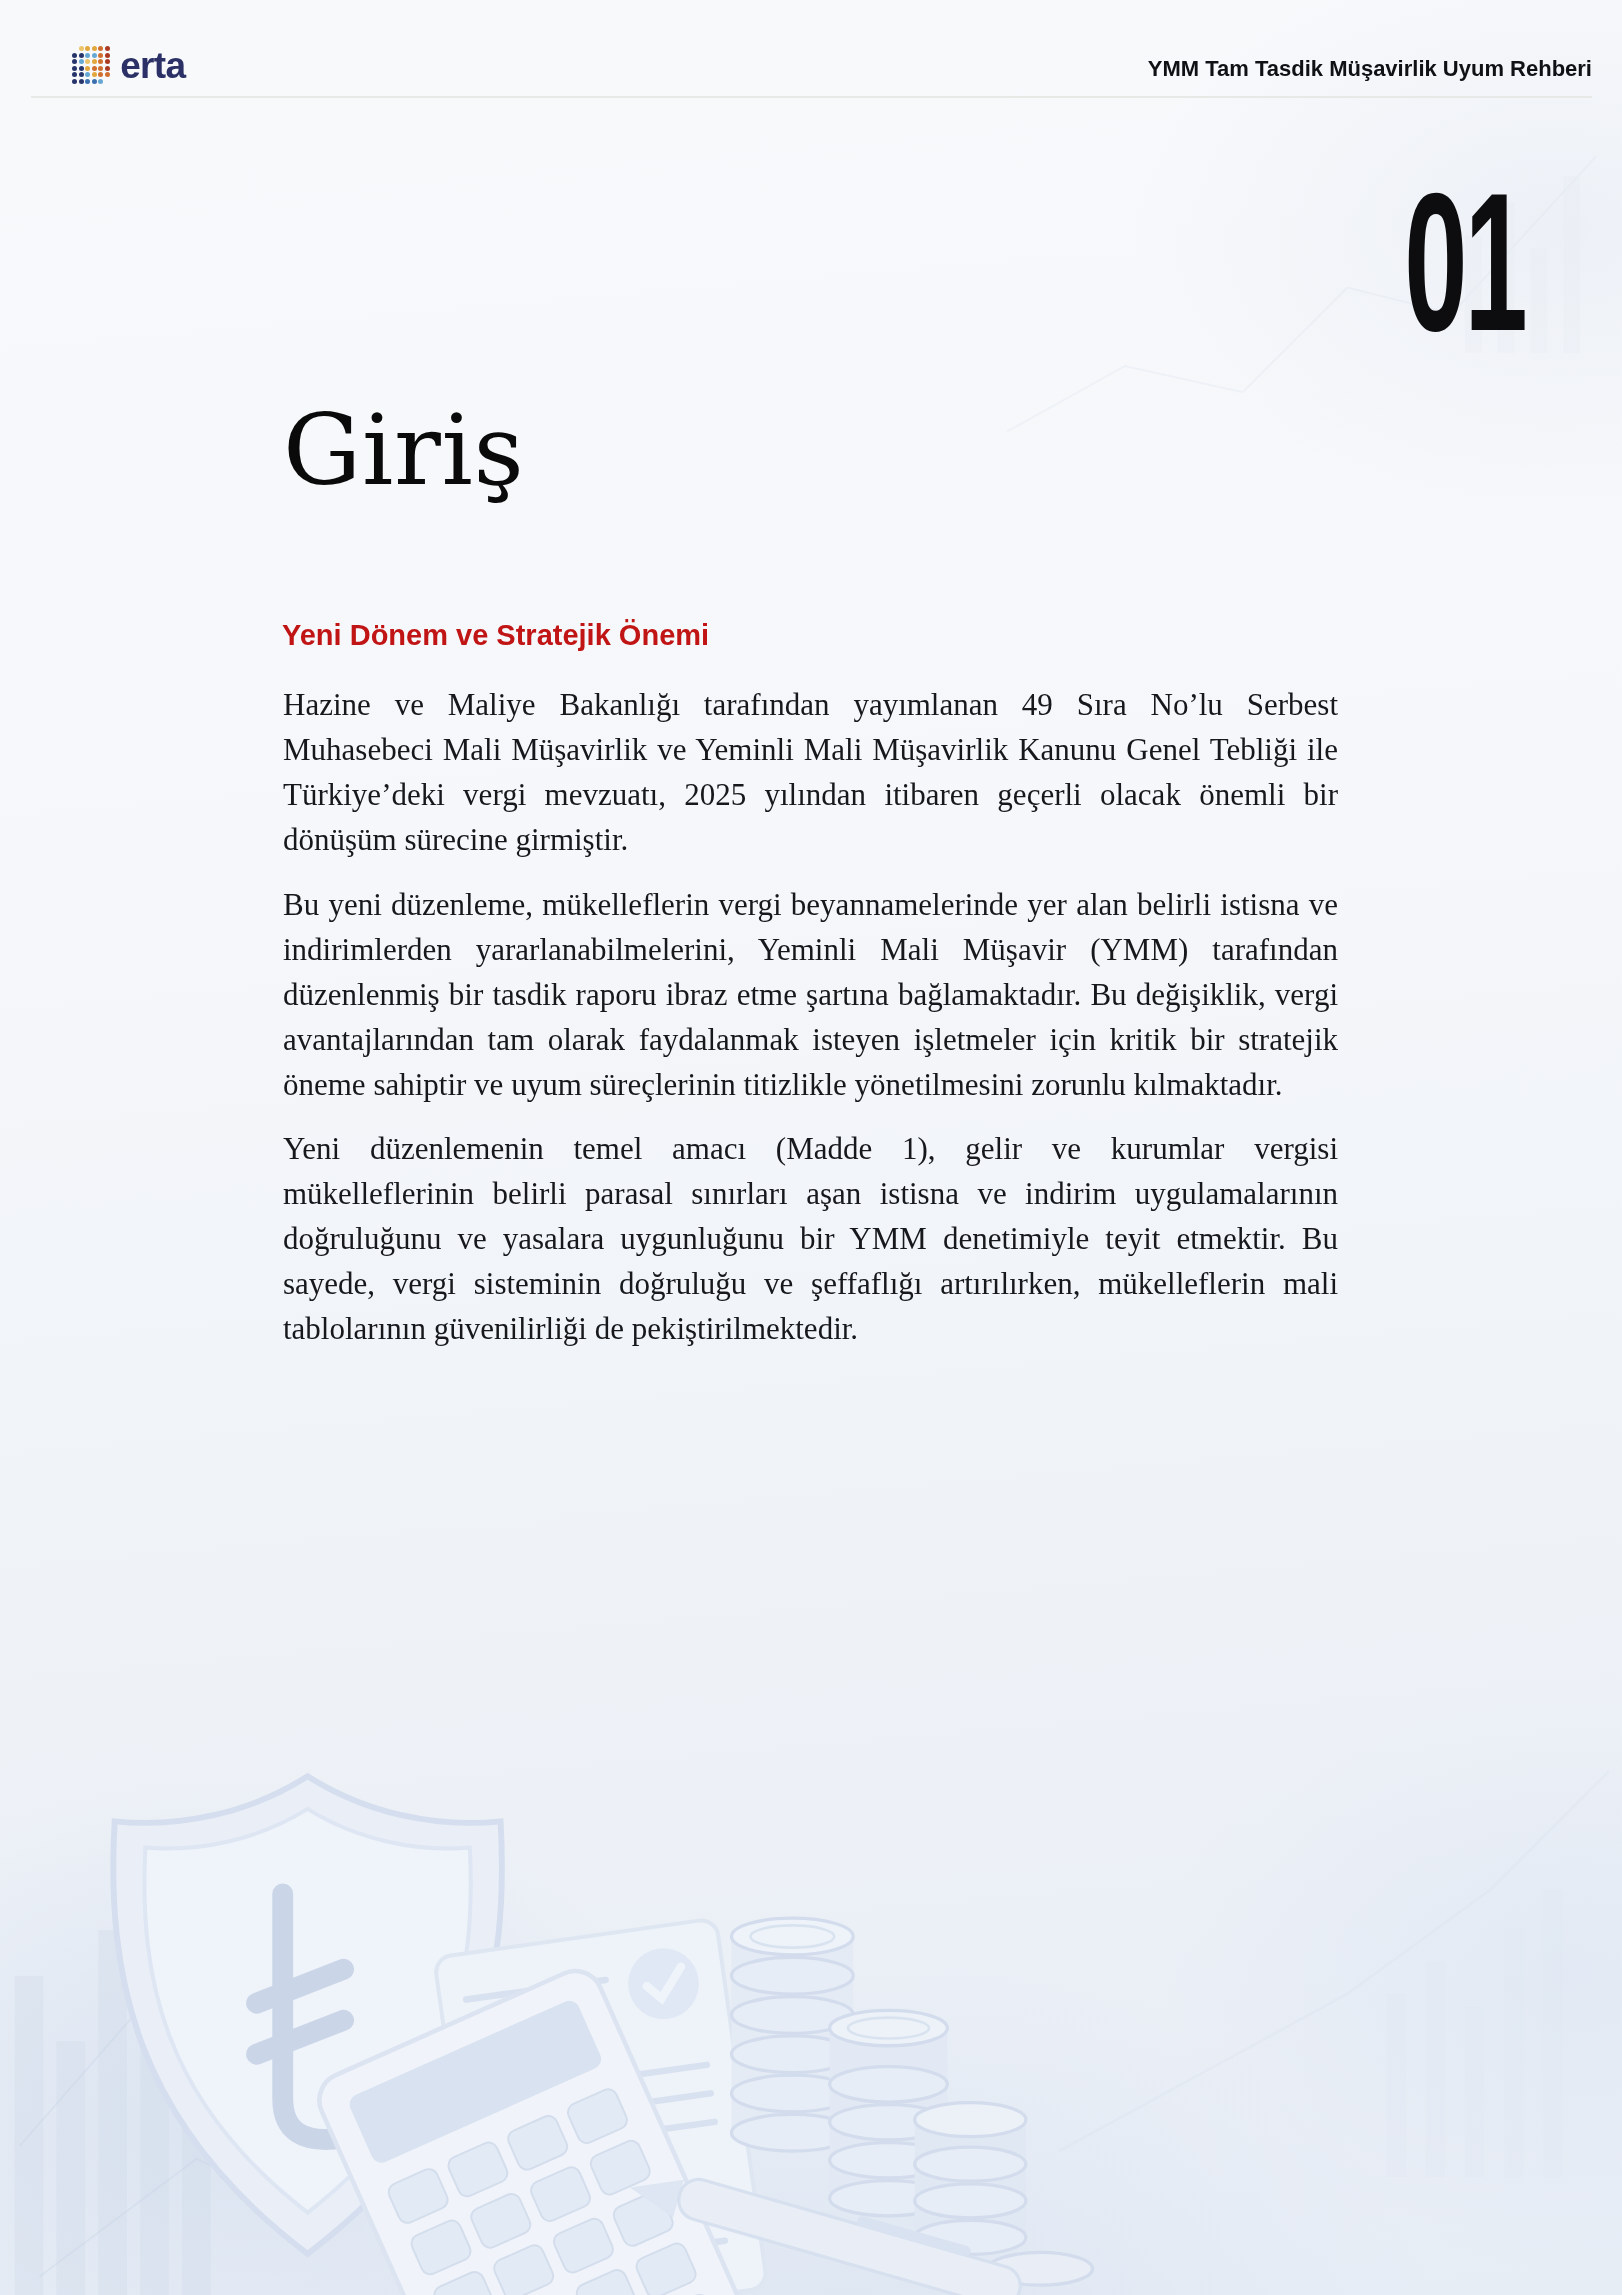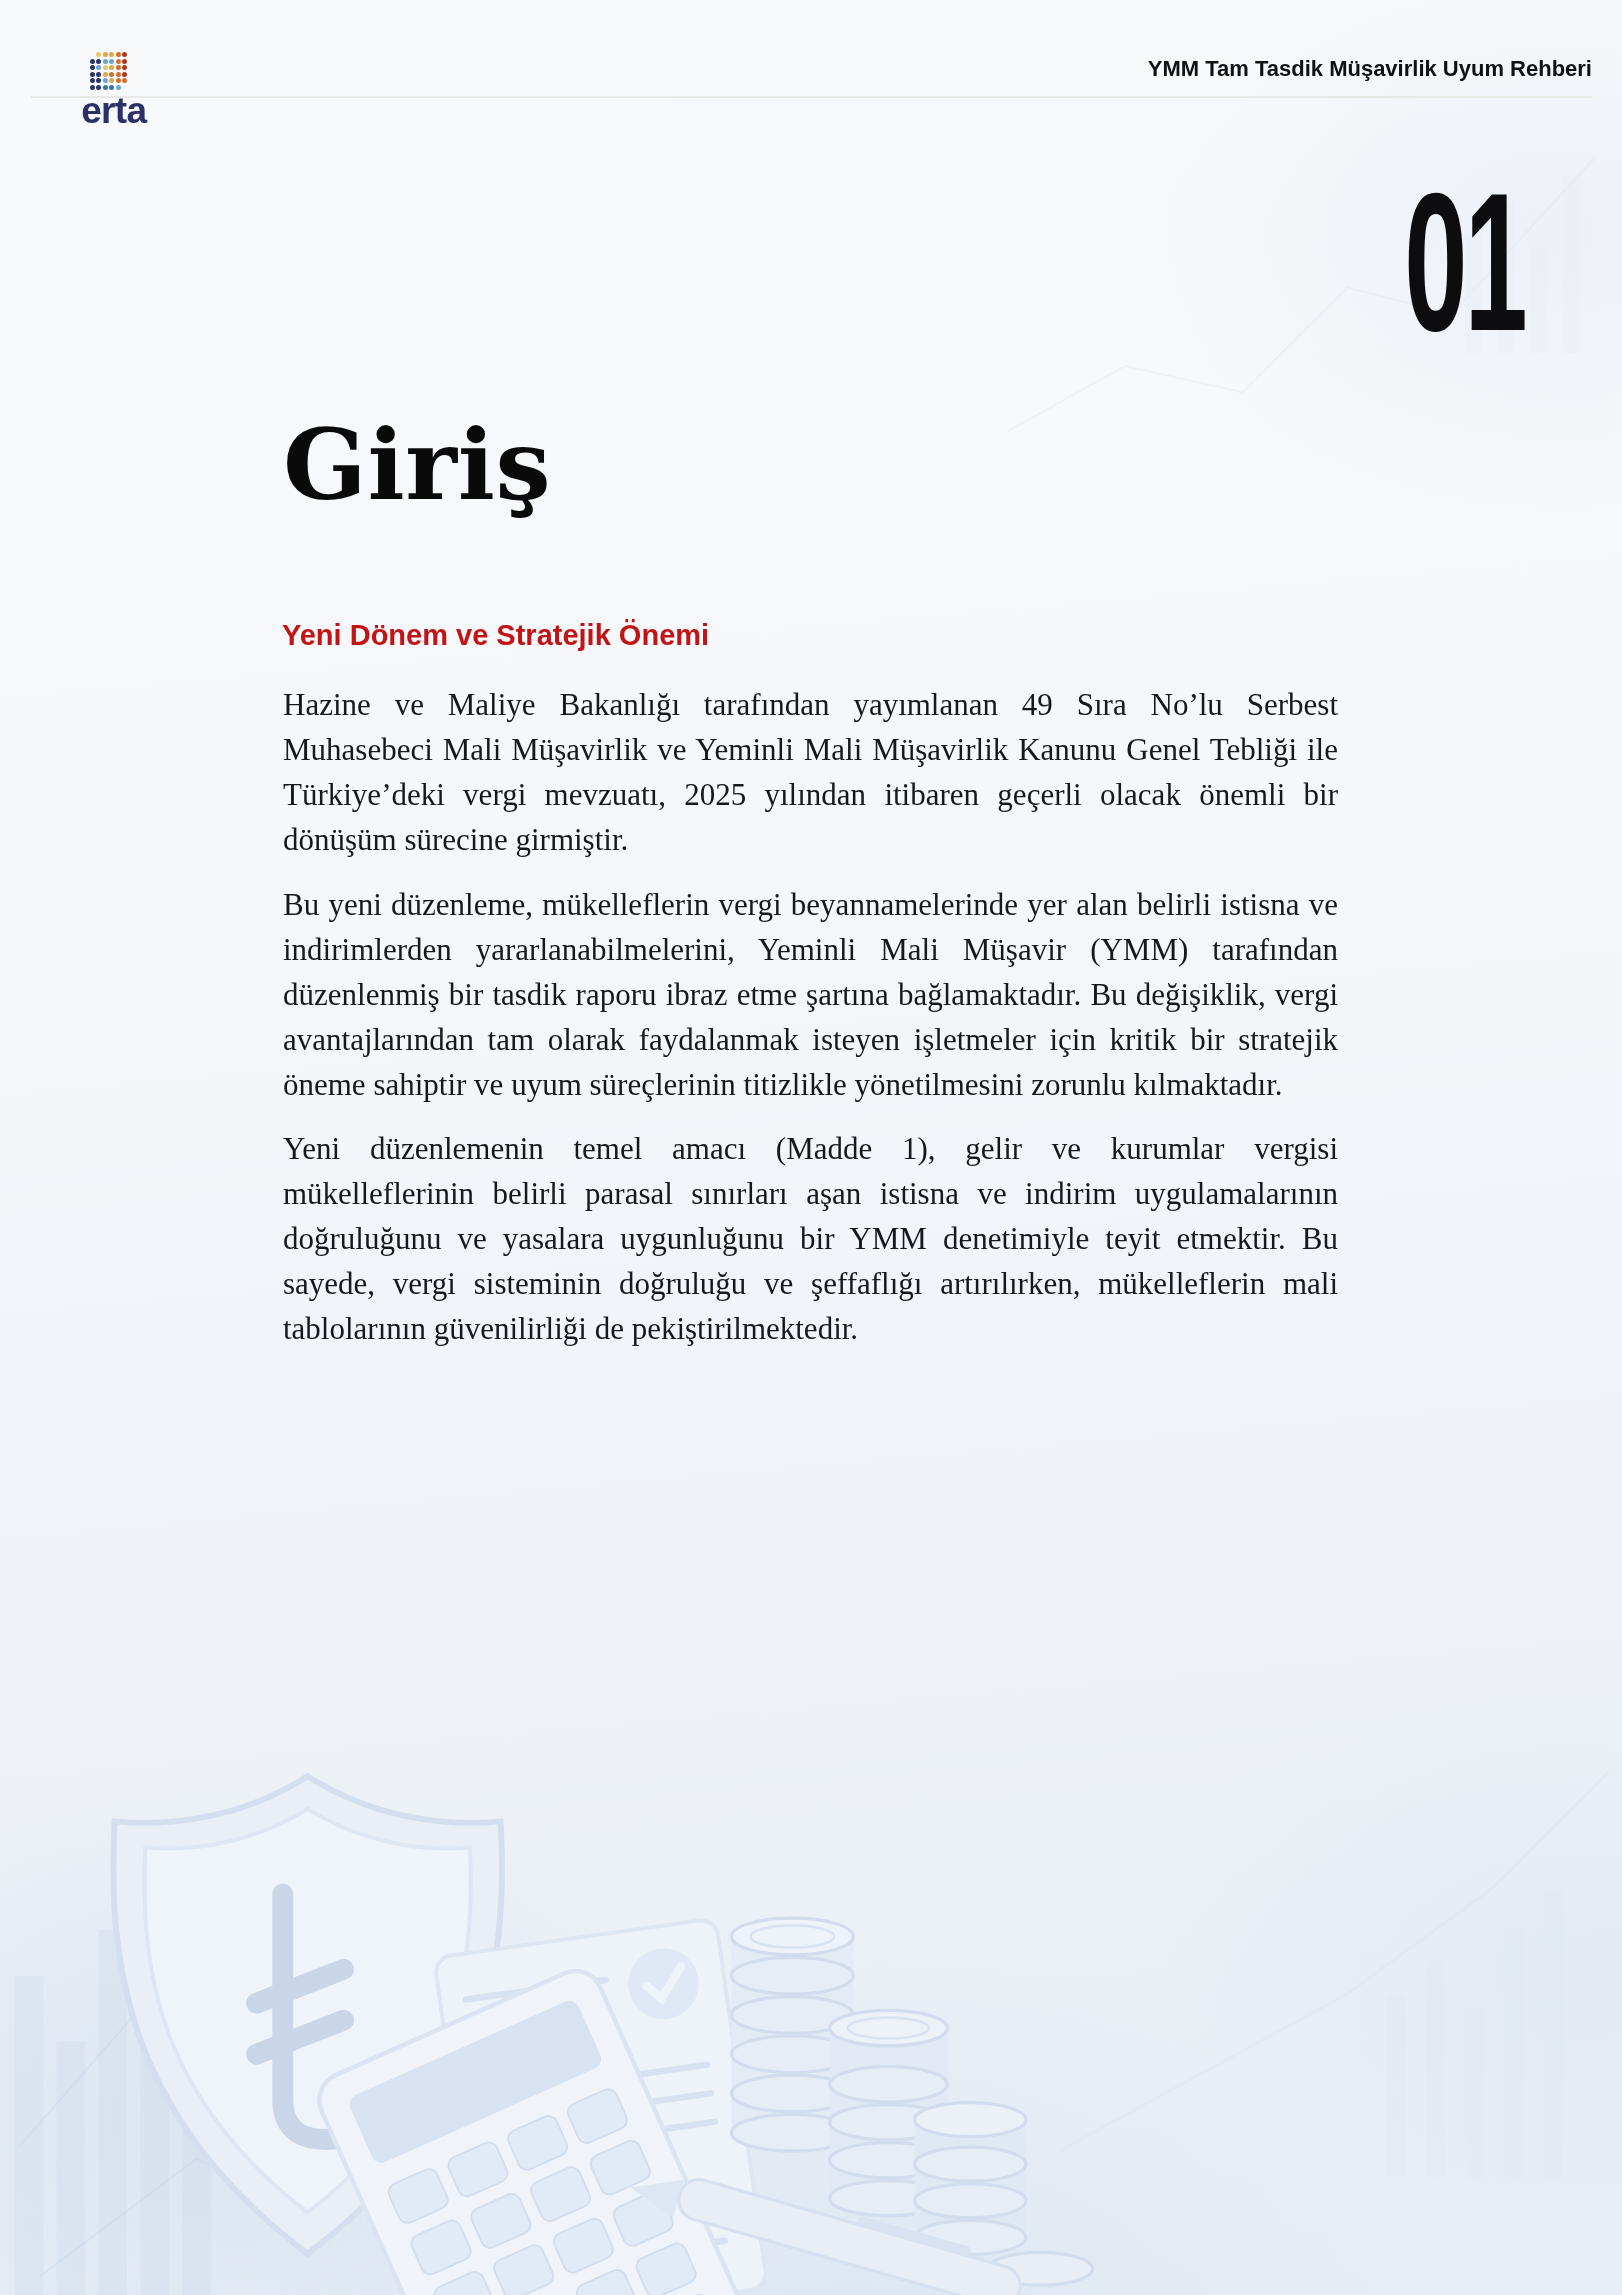--- a/index.html
+++ b/index.html
@@ -18,40 +18,40 @@
     font-family:"Liberation Sans", sans-serif;
     background:
       radial-gradient(654px 491px at 14% 92%, rgba(203,216,236,.50), rgba(203,216,236,0) 68%),
       radial-gradient(851px 556px at 52% 102%, rgba(208,220,239,.42), rgba(208,220,239,0) 70%),
       radial-gradient(589px 425px at 97% 86%, rgba(214,224,240,.38), rgba(214,224,240,0) 70%),
       radial-gradient(589px 393px at 96% 10%, rgba(228,234,243,.55), rgba(228,234,243,0) 72%),
       linear-gradient(175deg,#f8f9fb 0%,#f5f7fa 38%,#eef2f7 70%,#e7edf5 100%);
   }
 
   
-  .logo{position:absolute;top:52px;left:72px;display:flex;align-items:center;flex-direction:column;}
+  .logo{position:absolute;top:46px;left:72px;display:flex;align-items:center;}
   .logo-dots{display:grid;grid-template-columns:repeat(6,6.5px);grid-auto-rows:6.5px;}
   .logo-dots .dot{width:5px;height:5px;border-radius:50%;}
   .logo-dots .dot.empty{visibility:hidden;}
   .logo-text{margin-left:9.2px;font-size:37px;font-weight:700;letter-spacing:-0.7px;
     color:var(--logo-navy);line-height:39px;}
   .header-title{position:absolute;top:56px;right:30px;font-size:22px;font-weight:700;
     color:#101114;letter-spacing:0px;}
   .header-divider{position:absolute;top:96px;left:31px;right:30px;height:2px;
     background:var(--divider);}
 
   
   .chapter-number{position:absolute;top:165px;right:97px;
     font-size:196px;font-weight:700;color:#0d0d0f;line-height:1;
     letter-spacing:-5.2px;transform:scaleX(.58);transform-origin:100% 0;}
 
   
-  .doc-title{position:absolute;top:411px;left:283px;
+  .doc-title{position:absolute;top:397px;left:283px;
     font-family:"DejaVu Serif","Liberation Serif",serif;
-    font-size:98px;font-weight:700;color:#0a0a0b;letter-spacing:0.7px;line-height:1.1;}
+    font-size:98px;font-weight:400;color:#0a0a0b;letter-spacing:0.7px;line-height:1.1;}
   .section-heading{position:absolute;top:619px;left:282px;
     font-size:29px;font-weight:700;color:var(--accent-red);letter-spacing:0;}
   .body-text{position:absolute;top:682px;left:283px;width:1055px;
     font-family:"Liberation Serif",serif;
     font-size:31px;line-height:45px;color:var(--text);
     text-align:justify;}
   .body-text p{margin:0 0 19.6px 0;}
   .closing{text-align:left;}
   .closing div{white-space:nowrap;}
 

